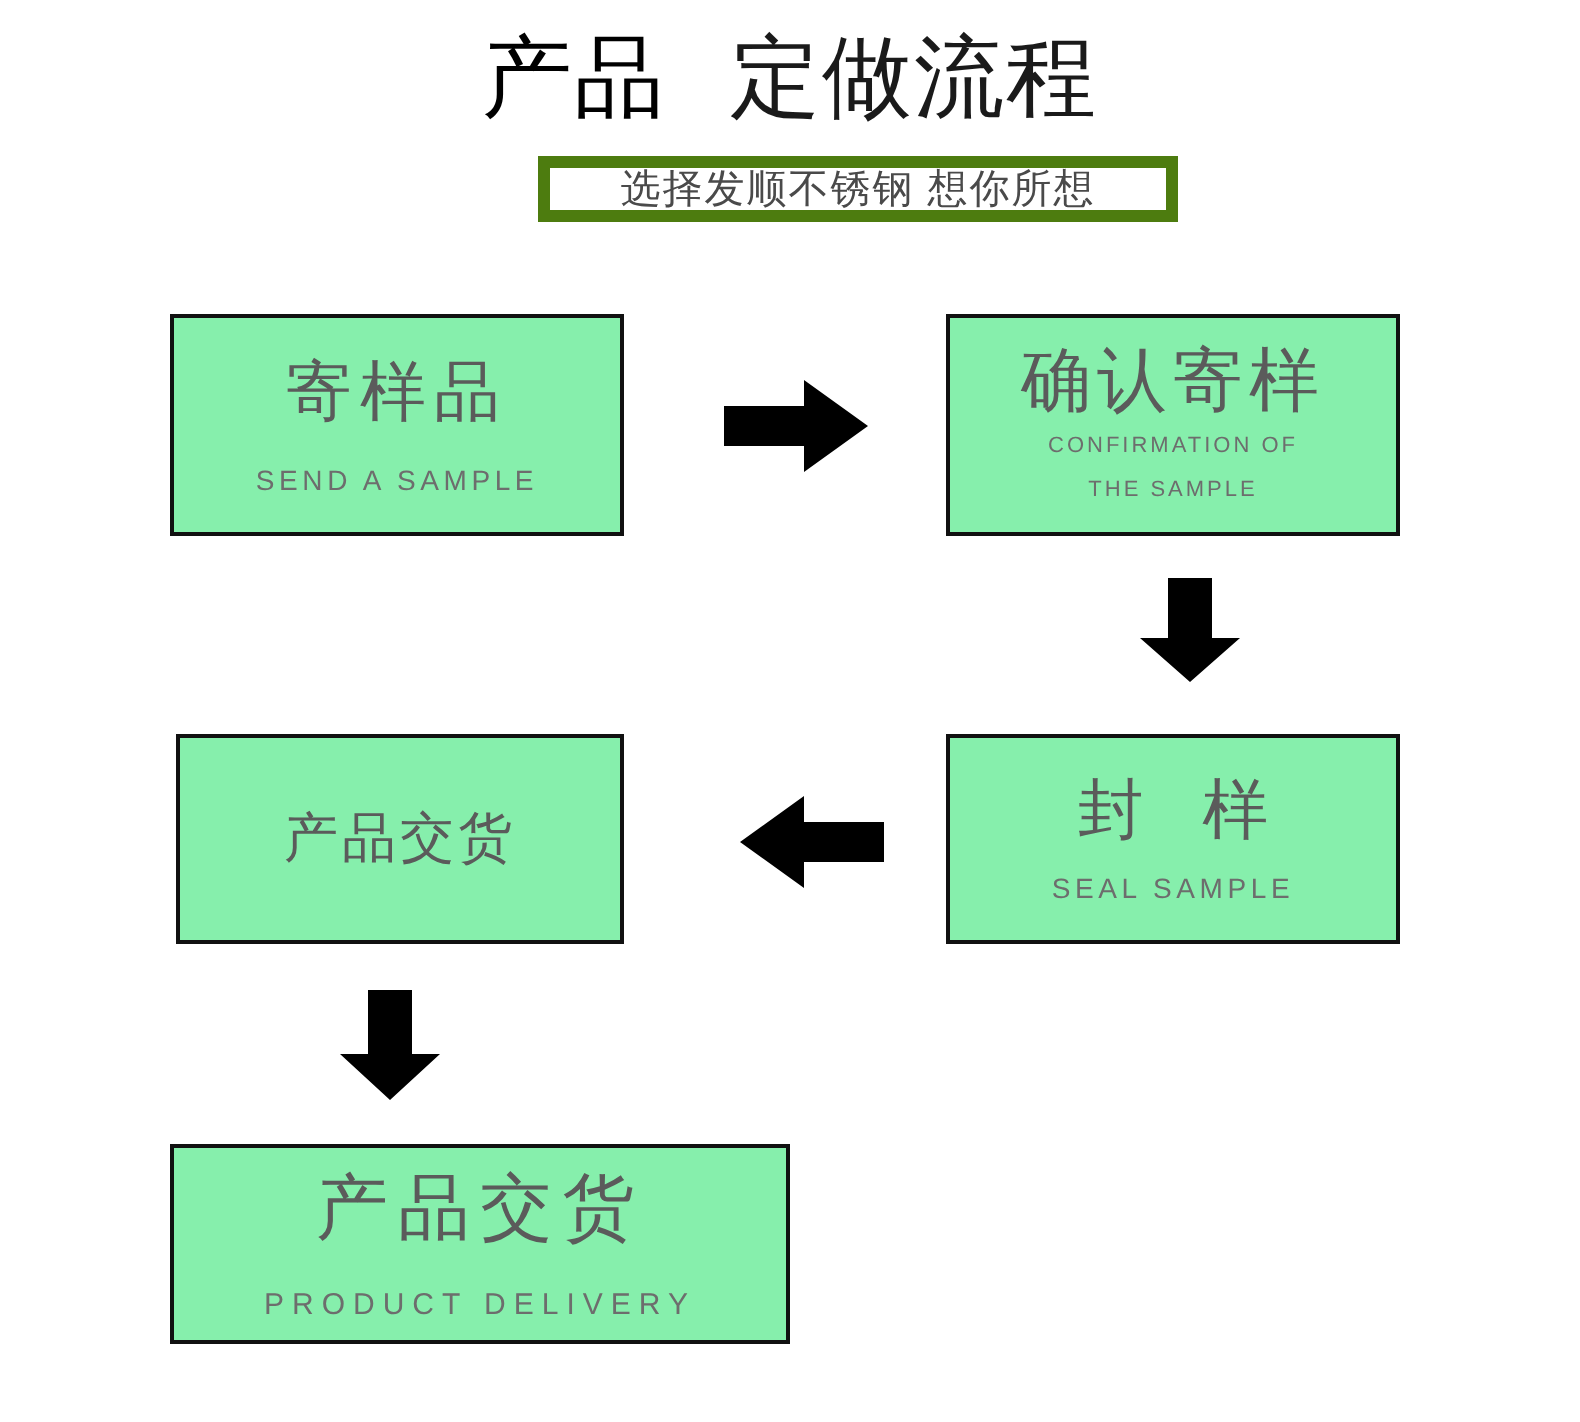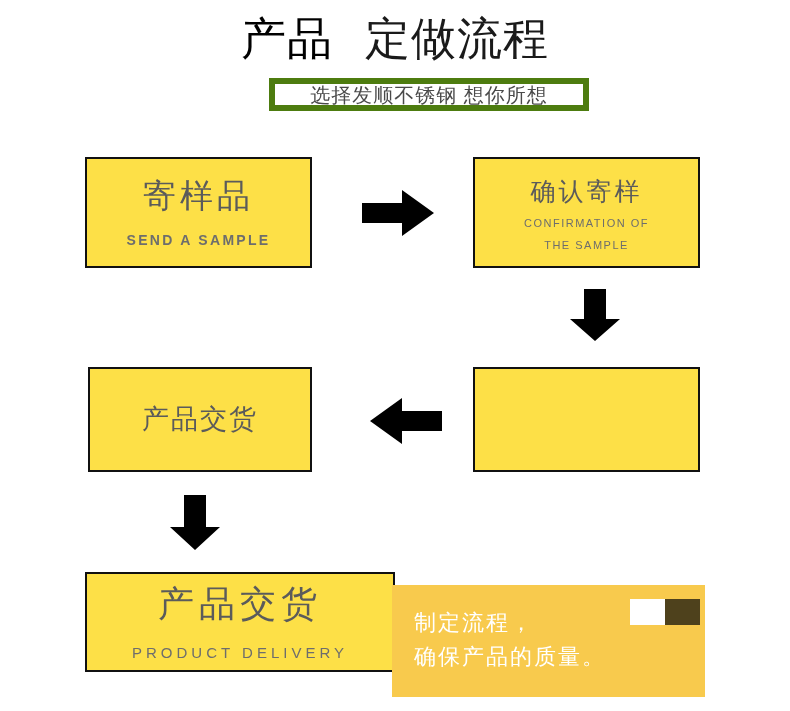--- a/index.html
+++ b/index.html
@@ -57,21 +57,21 @@
     line-height: 22px;
     color: #4a4a4a;
     letter-spacing: 1px;
     white-space: nowrap;
   }
 
   
   .flow-box {
     position: absolute;
     border: 2px solid #111111;
-    background: #fde047;
+    background: #86efac;
     box-sizing: border-box;
     display: flex;
     flex-direction: column;
     align-items: center;
     justify-content: center;
   }
   .cn {
     color: #5b5b5b;
     font-weight: 400;
     white-space: nowrap;
@@ -79,24 +79,24 @@
   }
   .en {
     color: #6d6d6d;
     white-space: nowrap;
     text-align: center;
     text-transform: uppercase;
   }
 
   #box-send-sample { left: 85px; top: 157px; width: 227px; height: 111px; }
   #box-send-sample .cn { font-size: 33px; line-height: 40px; letter-spacing: 4px; }
-  #box-send-sample .en { font-size: 14px; line-height: 20px; letter-spacing: 2.3px; margin-top: 14px; font-weight: bold; }
+  #box-send-sample .en { font-size: 14px; line-height: 20px; letter-spacing: 2.3px; margin-top: 14px; }
 
   #box-confirm-sample { left: 473px; top: 157px; width: 227px; height: 111px; }
-  #box-confirm-sample .cn { font-size: 25px; line-height: 38px; letter-spacing: 3px; text-align: right; }
+  #box-confirm-sample .cn { font-size: 35px; line-height: 38px; letter-spacing: 3px; text-align: right; }
   #box-confirm-sample .en { font-size: 11px; line-height: 17px; letter-spacing: 1.5px; margin-top: 5px; }
 
   #box-seal-sample { left: 473px; top: 367px; width: 227px; height: 105px; }
   #box-seal-sample .cn { font-size: 33px; line-height: 40px; letter-spacing: 10px; text-indent: 10px; }
   #box-seal-sample .en { font-size: 14px; line-height: 20px; letter-spacing: 2.3px; margin-top: 9px; }
 
   #box-sampling-inspection { left: 88px; top: 367px; width: 224px; height: 105px; }
   #box-sampling-inspection .cn { font-size: 27px; line-height: 31px; letter-spacing: 2px; }
   #box-sampling-inspection .en { font-size: 13.5px; line-height: 18px; letter-spacing: 1.2px; margin-top: 4px; }
 
@@ -171,43 +171,35 @@
     <div class="cn">确认寄样</div>
     <div class="en">CONFIRMATION OF</div>
     <div class="en">THE SAMPLE</div>
   </div>
 
   <svg class="arrow" id="arrow-down-1" viewBox="0 0 50 52">
     <polygon points="14,0 36,0 36,30 50,30 25,52 0,30 14,30" fill="#000000"></polygon>
   </svg>
 
   <div class="flow-box" id="box-seal-sample">
+    <div class="cn">封 样</div>
+    <div class="en">SEAL SAMPLE</div>
   </div>
 
   <svg class="arrow" id="arrow-left-1" viewBox="0 0 72 46">
     <polygon points="72,13 32,13 32,0 0,23 32,46 32,33 72,33" fill="#000000"></polygon>
   </svg>
 
   <div class="flow-box" id="box-sampling-inspection">
     <div class="cn">产品交货</div>
   </div>
 
   <svg class="arrow" id="arrow-down-2" viewBox="0 0 50 55">
     <polygon points="14,0 36,0 36,32 50,32 25,55 0,32 14,32" fill="#000000"></polygon>
   </svg>
 
   <div class="flow-box" id="box-product-delivery">
     <div class="cn">产品交货</div>
     <div class="en">PRODUCT DELIVERY</div>
   </div>
 
-  <div id="callout-panel">
-    <div class="callout-text">
-      <div>制定流程，</div>
-      <div>确保产品的质量。</div>
-    </div>
-    <div id="callout-swatches">
-      <div class="swatch swatch-light"></div>
-      <div class="swatch swatch-dark"></div>
-    </div>
-  </div>
 
 </div>
 
 </body></html>

